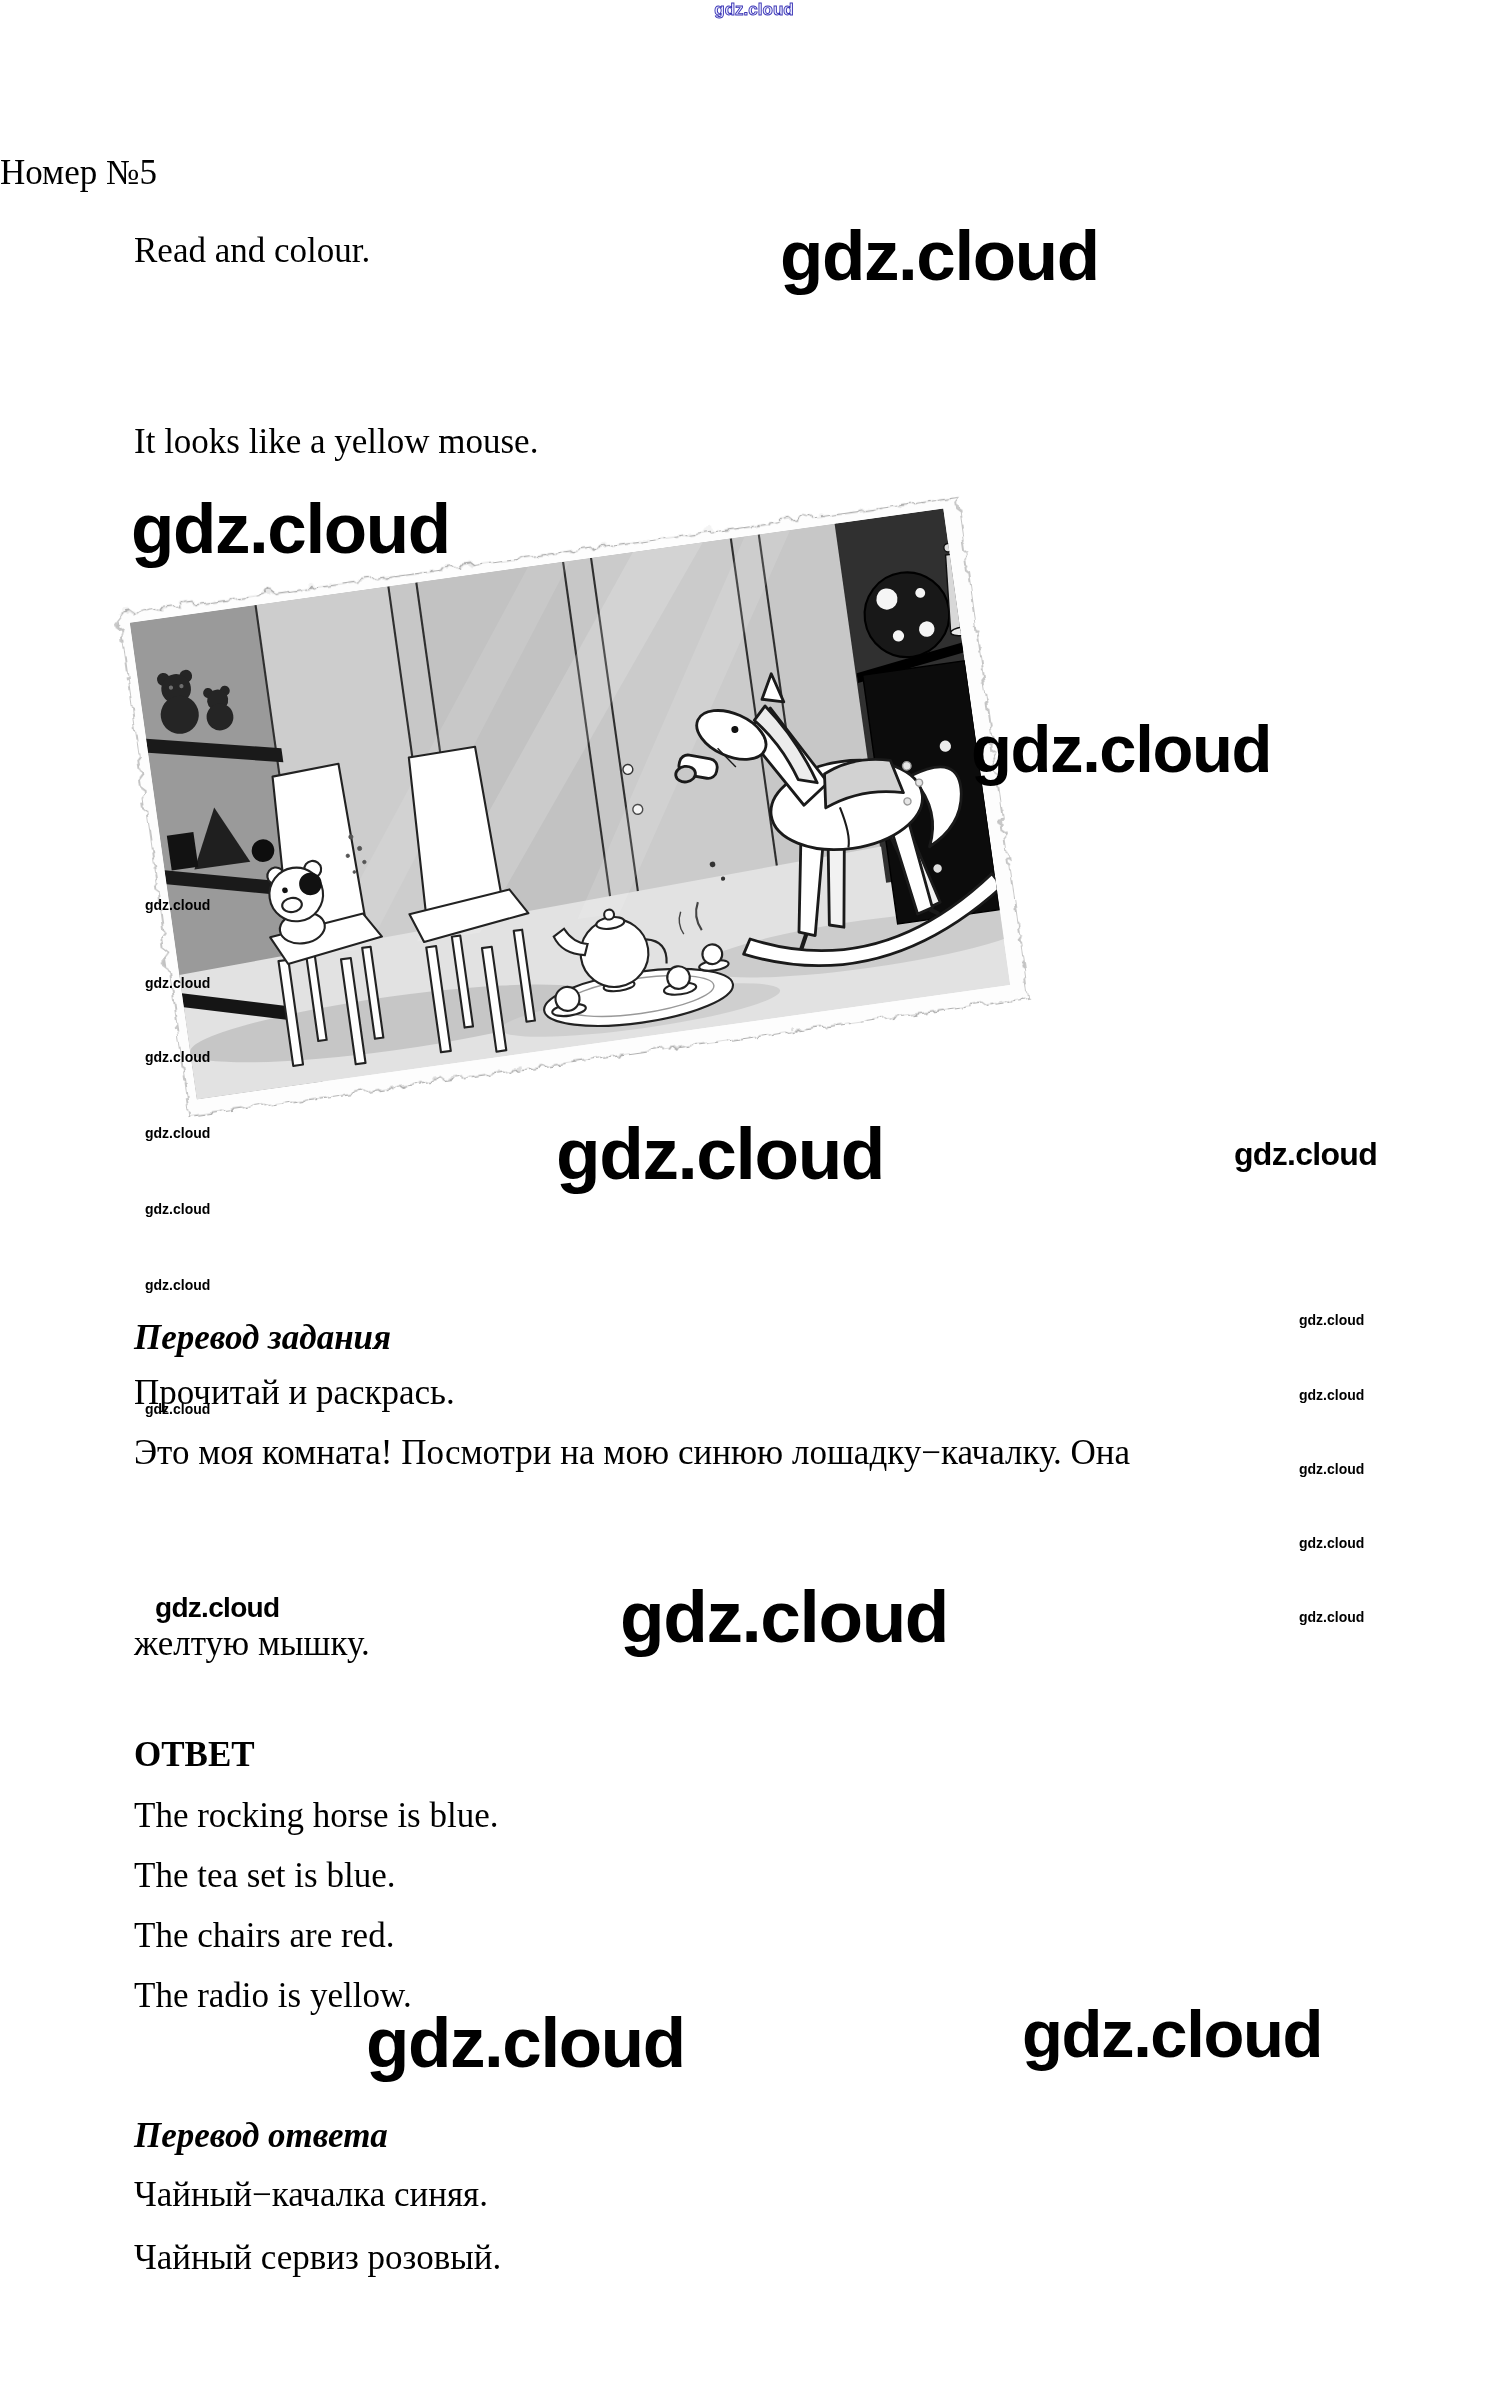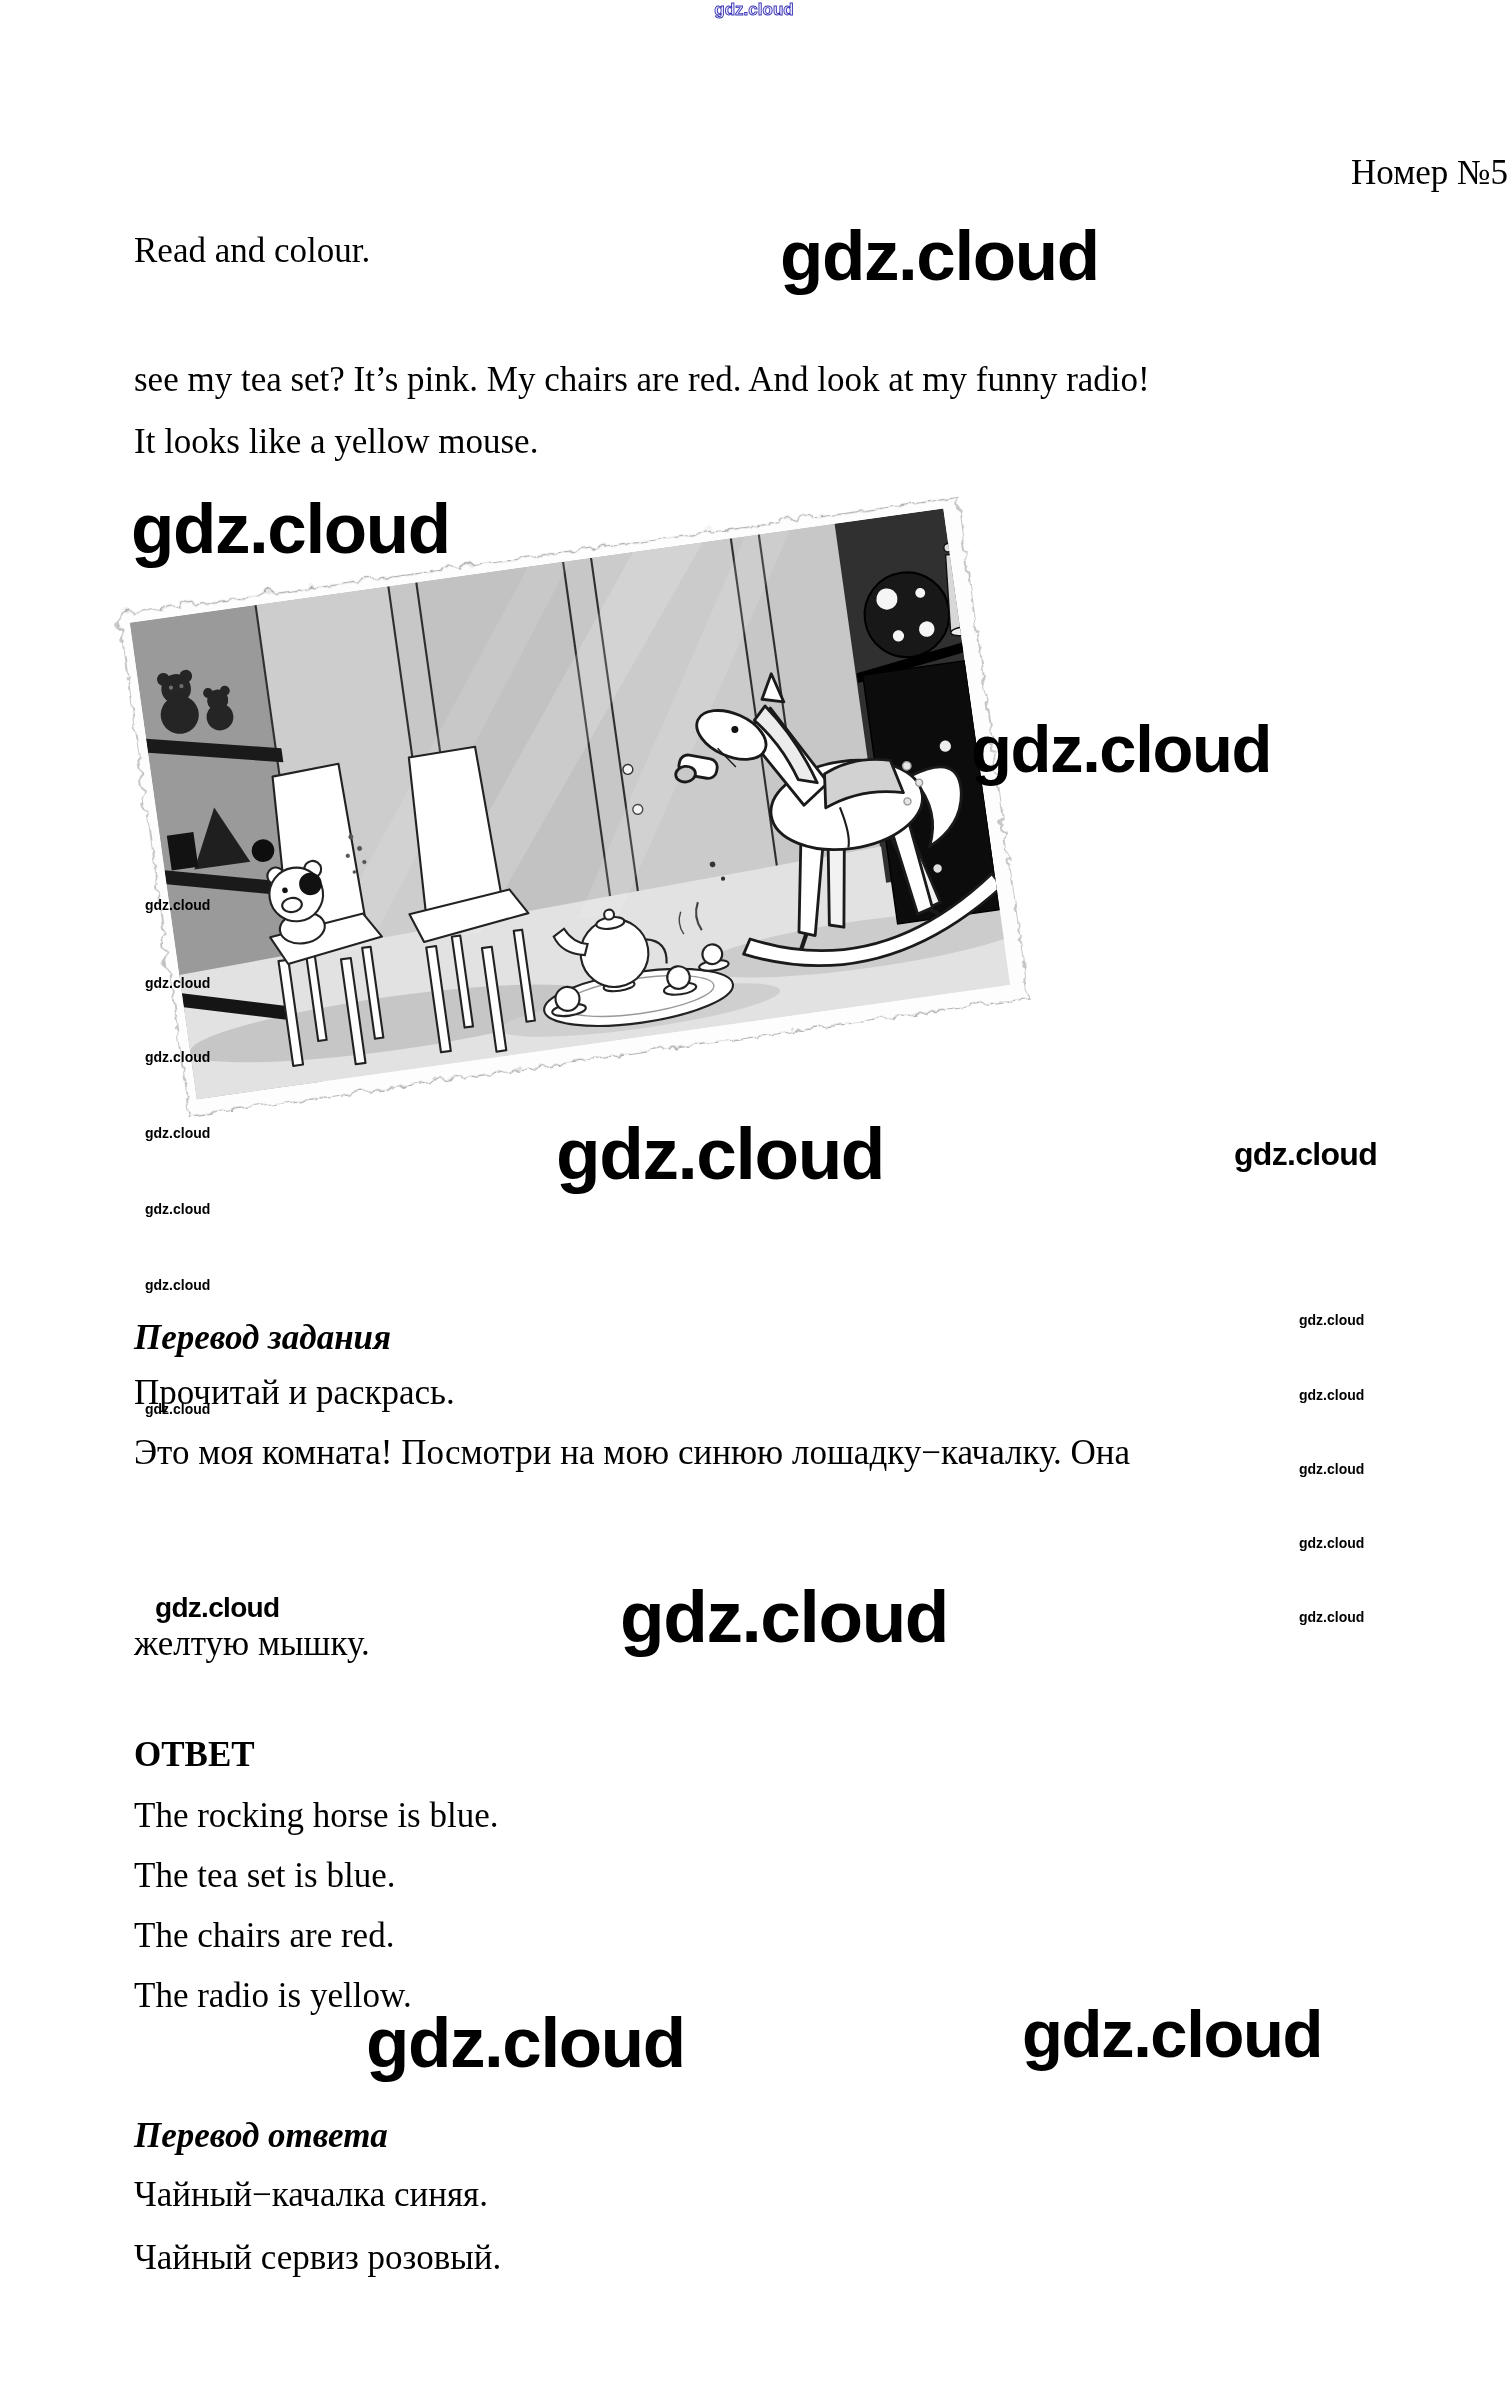--- a/index.html
+++ b/index.html
@@ -1,21 +1,21 @@
 <!DOCTYPE html>
 <html style="font-size:11.3px"><head>
 <meta charset="utf-8">
 <style>
   html,body{margin:0;padding:0;background:#9a9a9a;}
   .page{
     position:relative;width:1508px;height:2401px;background:#ffffff;
     font-family:"Liberation Serif","DejaVu Serif",serif;color:#000;overflow:hidden;
   }
   .ts{position:absolute;font-size:35px;line-height:1.05;white-space:nowrap;z-index:4;}
-  .center{left:0;width:1508px;text-align:right;}
+  .center{left:0;width:1508px;text-align:left;}
   .hb{font-weight:bold;}
   .hbi{font-weight:bold;font-style:italic;}
   .wm{
     position:absolute;font-family:"Liberation Sans","DejaVu Sans",sans-serif;
     font-weight:700;color:#000;white-space:nowrap;line-height:1;z-index:5;letter-spacing:-1.4px;
   }
   .wm-big{font-size:71px;}
   .wm-big2{font-size:73px;}
   .wm-big3{font-size:67px;}
   .wm-med{font-size:32px;letter-spacing:-0.7px;}
@@ -32,21 +32,20 @@
 <body>
 
 <div class="page">
 
   <div class="wm wm-blue">gdz.cloud</div>
 
   <div class="ts center" style="top:155px">Номер №5</div>
 
   <div class="ts" style="left:134px;top:233px">Read and colour.</div>
   <div class="wm wm-big" style="left:780px;top:220px">gdz.cloud</div>
-  <div class="ts" style="left:134px;top:362px">see my tea set? It’s pink. My chairs are red. And look at my funny radio!</div>
   <div class="ts" style="left:134px;top:424px">It looks like a yellow mouse.</div>
 
   <svg class="illu" viewBox="0 0 1450 1040">
     <defs>
       <filter id="torn" x="-6%" y="-6%" width="112%" height="112%">
         <feTurbulence type="turbulence" baseFrequency="0.035" numOctaves="2" seed="7" result="n"></feTurbulence>
         <feDisplacementMap in="SourceGraphic" in2="n" scale="16"></feDisplacementMap>
       </filter>
       <clipPath id="scene">
           <rect x="130" y="186" width="1164" height="682"></rect>

